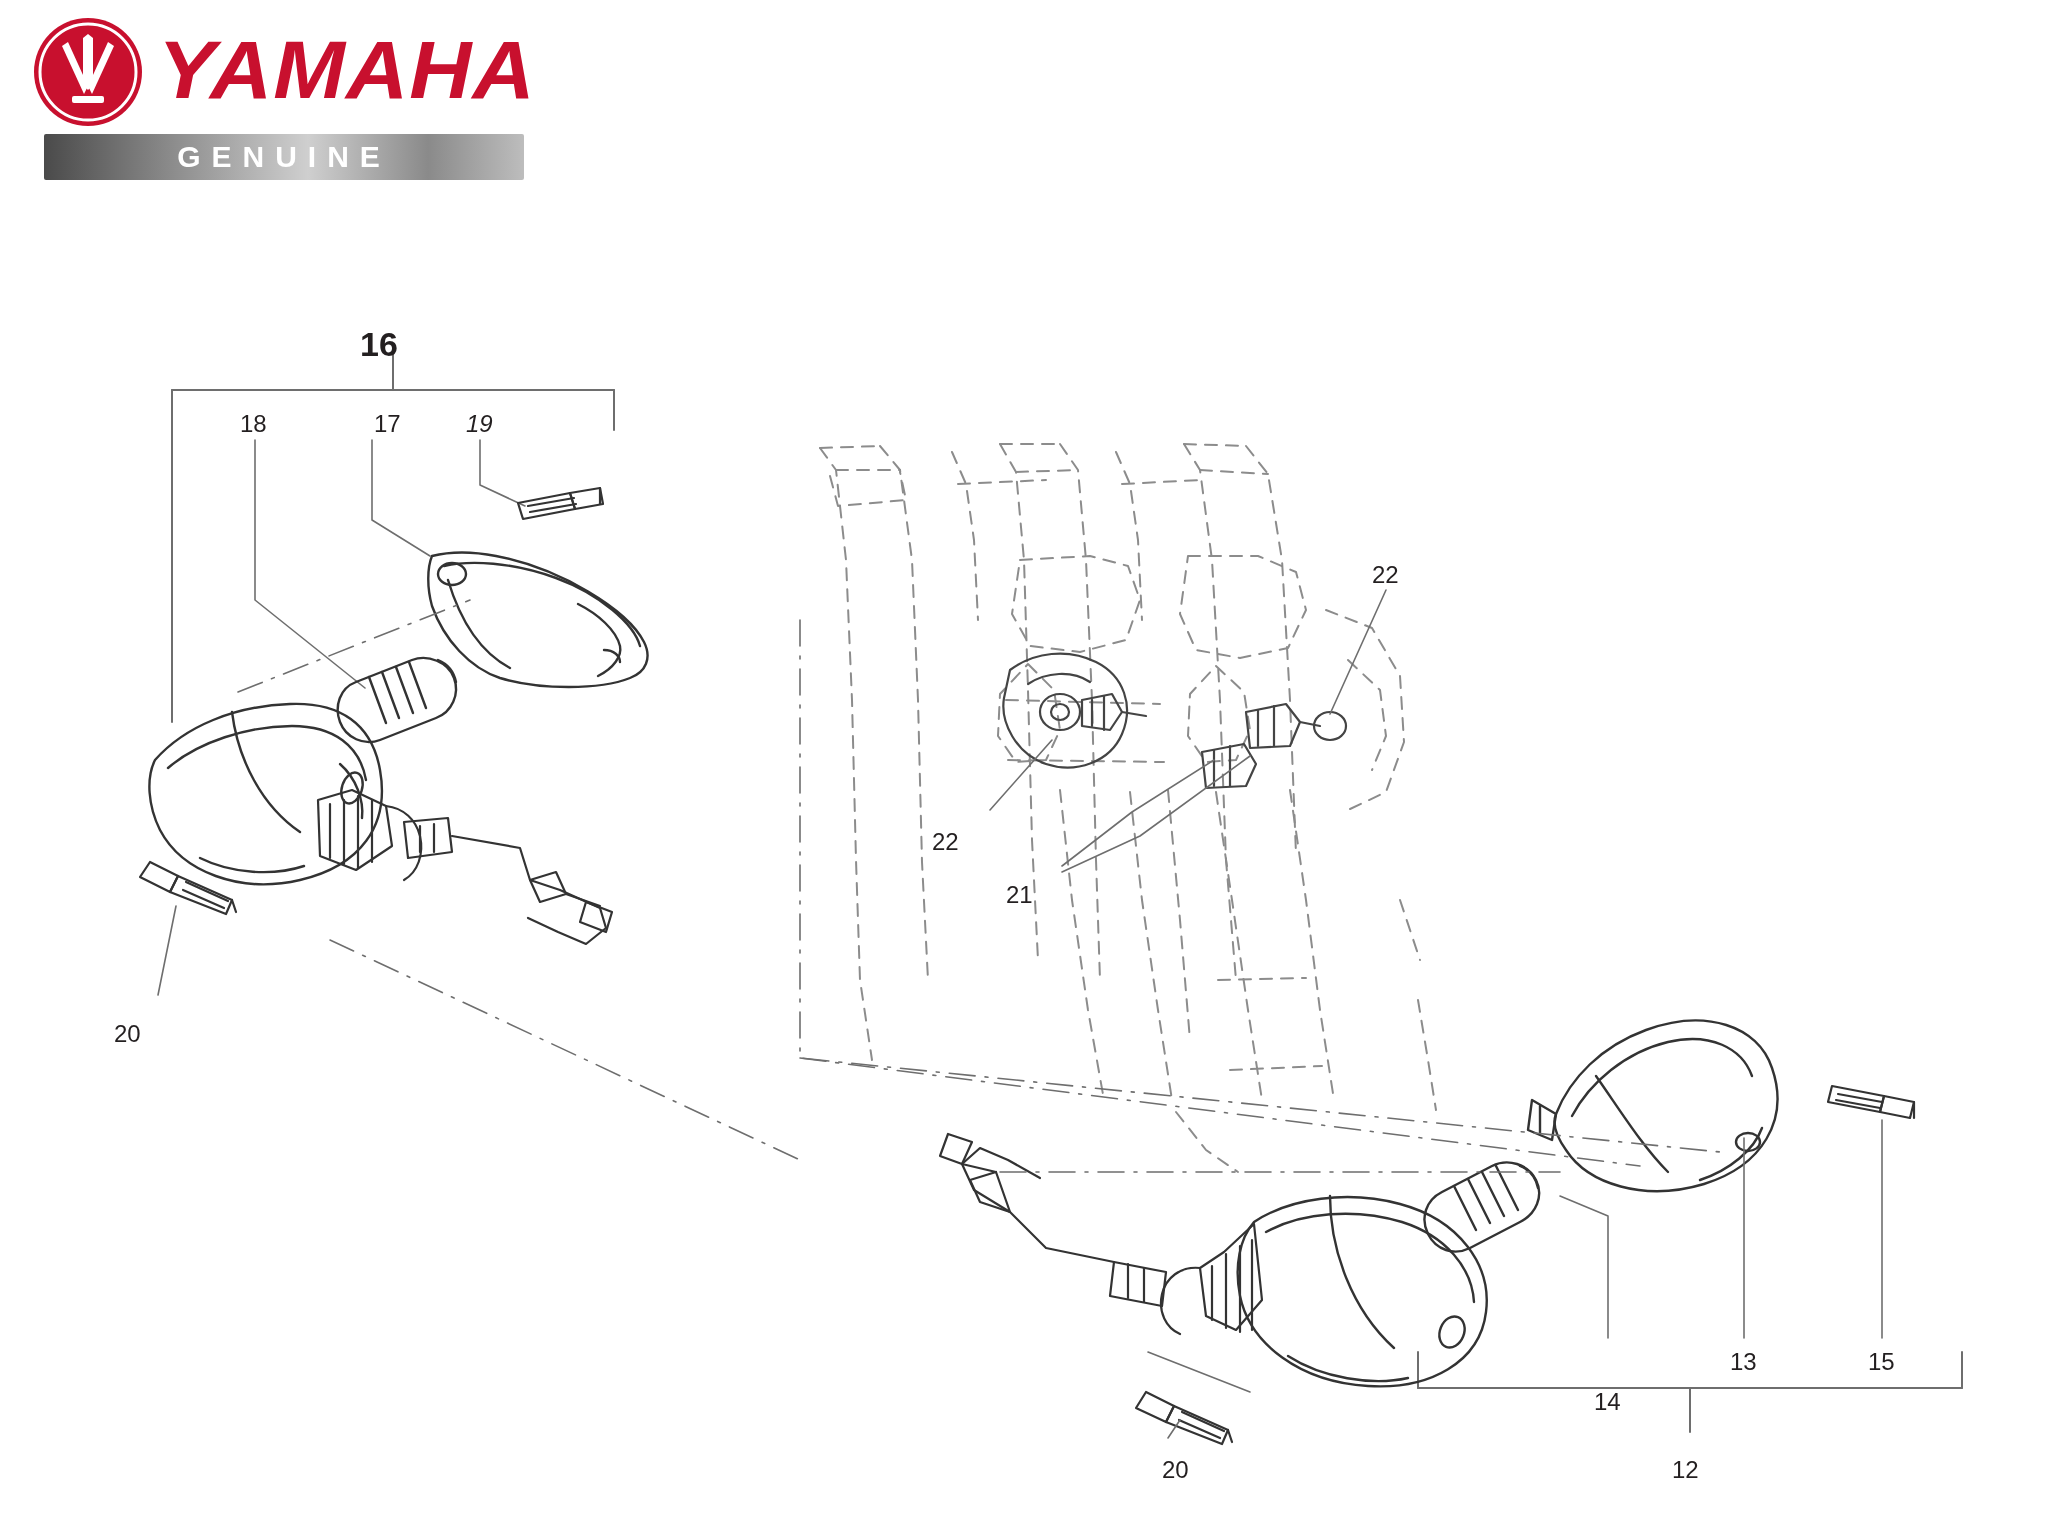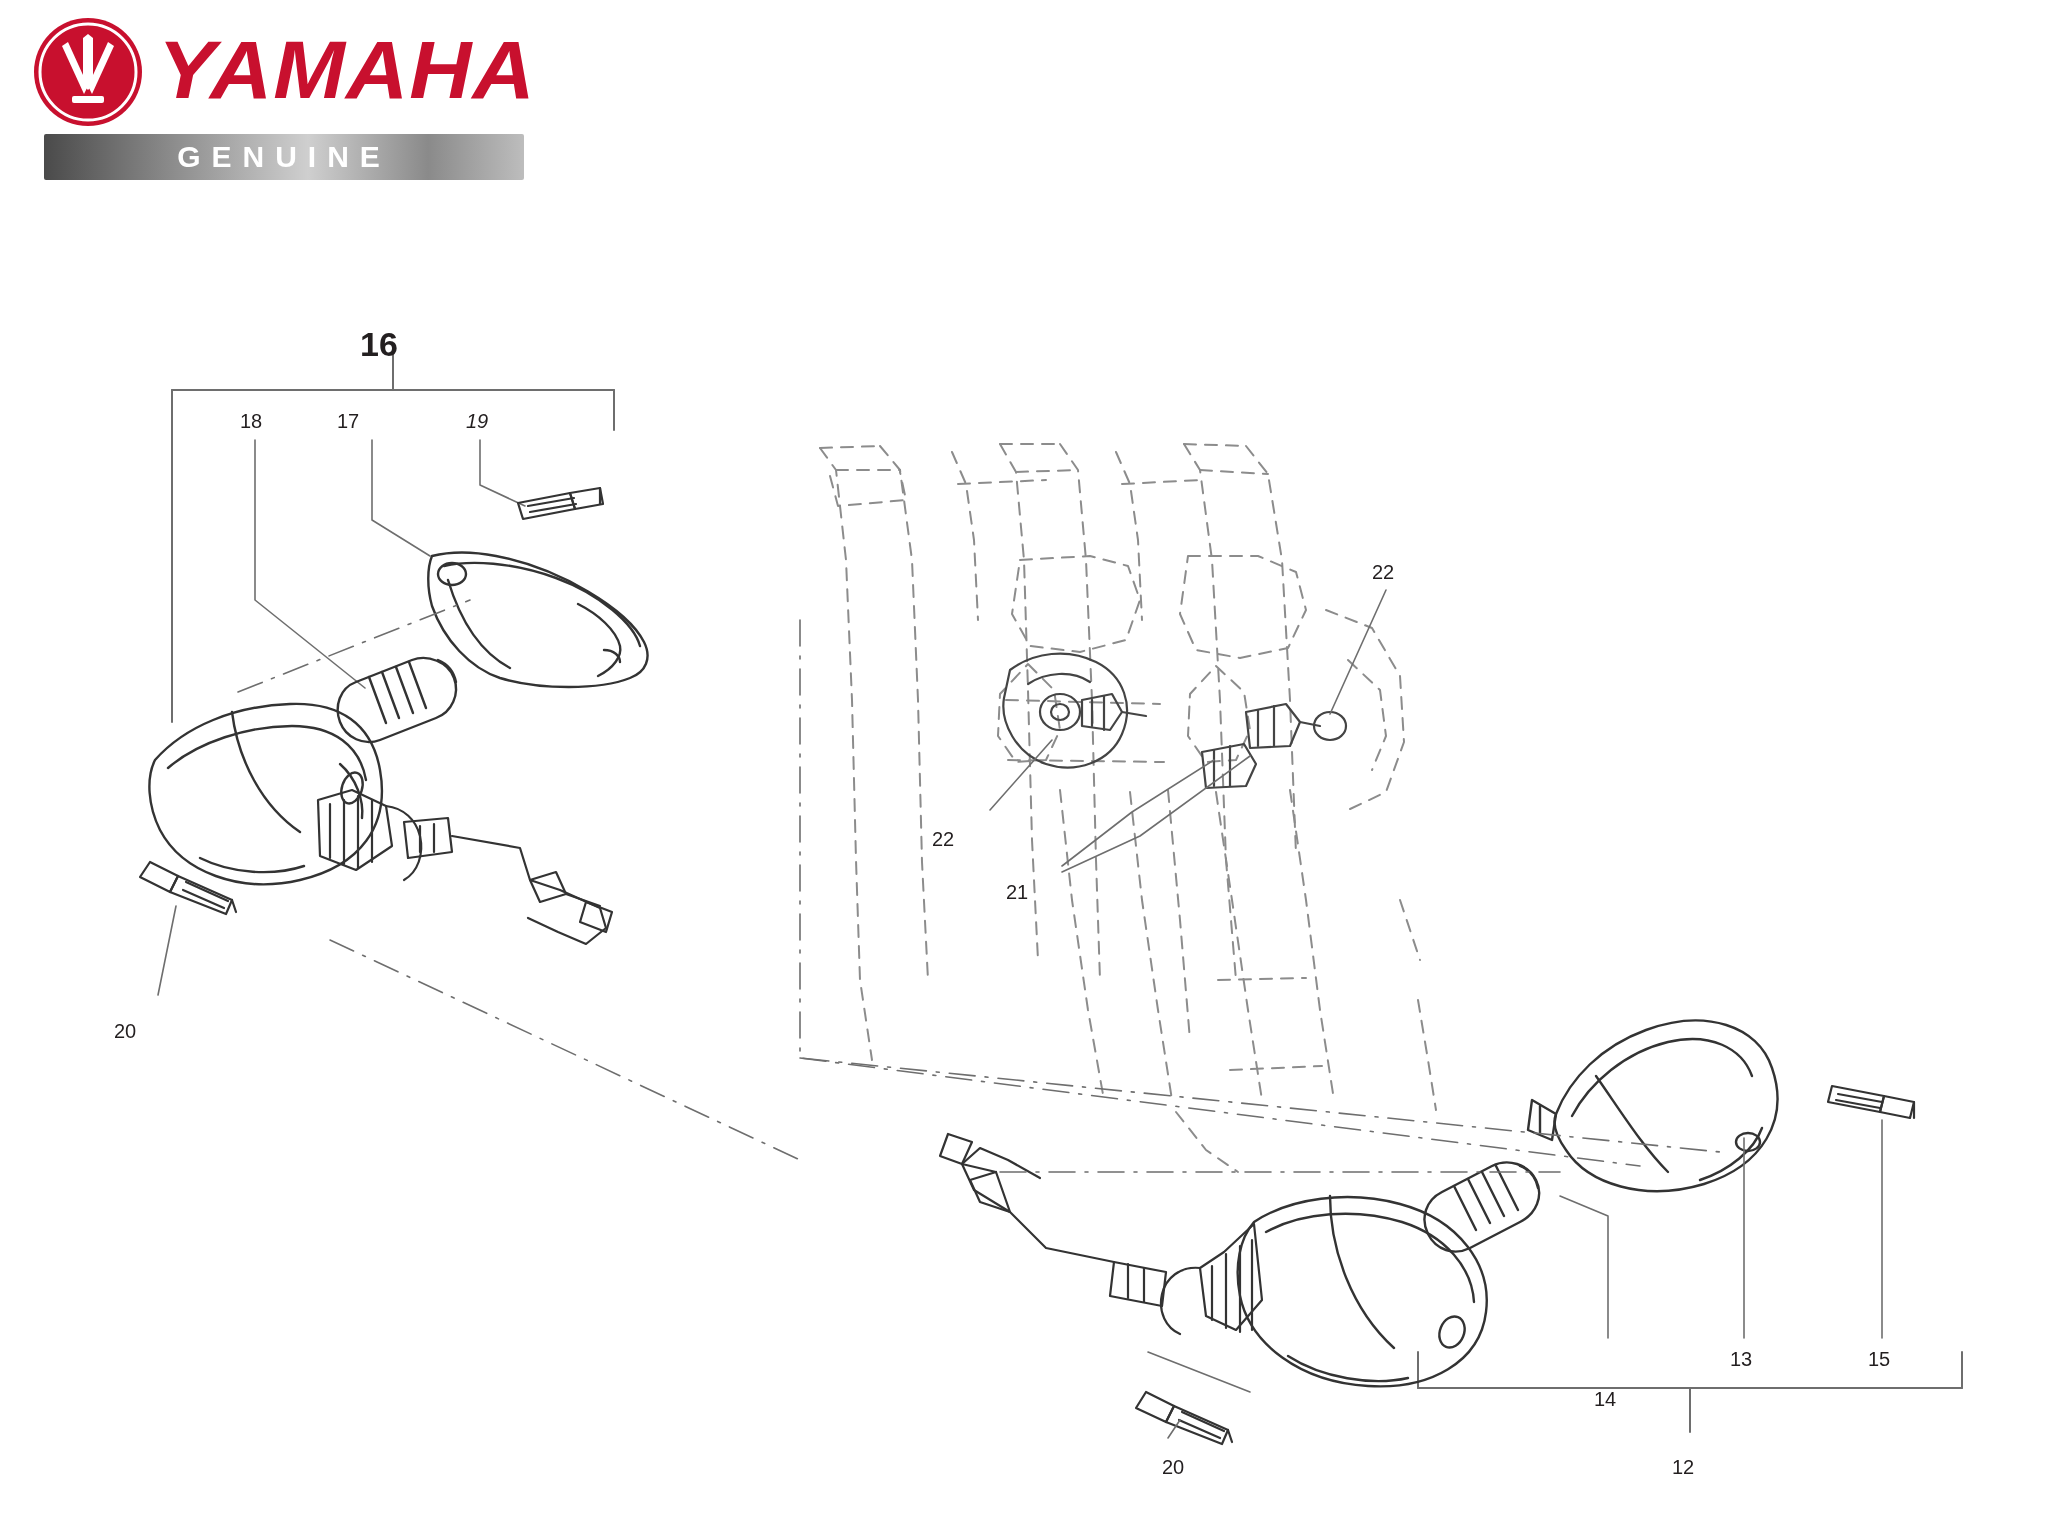--- a/index.html
+++ b/index.html
@@ -100,21 +100,21 @@
     font-family: "Liberation Sans", sans-serif;
     color: #231f20;
     white-space: nowrap;
   }
   .callout-bold {
     font-weight: bold;
     font-size: 34px;
   }
   .callout-reg {
     font-weight: normal;
-    font-size: 20px;
+    font-size: 24px;
   }
 </style>
 </head>
 <body>
 
 <div id="page">
 
   <div id="logo-block">
 
     <svg id="yamaha-tuning-fork" viewBox="0 0 112 112">
@@ -355,21 +355,21 @@
         <path d="M800 620 L800 1058 L1720 1152"></path>
         <path d="M800 1058 L1640 1166"></path>
         <path d="M1000 1172 L1560 1172"></path>
       </g>
 
     </g>
   </svg>
 
   <div class="callout callout-bold" style="left:360px; top:325px;">16</div>
   <div class="callout callout-reg" style="left:240px; top:410px;">18</div>
-  <div class="callout callout-reg" style="left:337px; top:410px;">17</div>
+  <div class="callout callout-reg" style="left:374px; top:410px;">17</div>
   <div class="callout callout-reg" style="left:466px; top:410px;font-style:italic;">19</div>
   <div class="callout callout-reg" style="left:114px; top:1020px;">20</div>
   <div class="callout callout-reg" style="left:1372px; top:561px;">22</div>
   <div class="callout callout-reg" style="left:932px; top:828px;">22</div>
   <div class="callout callout-reg" style="left:1006px; top:881px;">21</div>
   <div class="callout callout-reg" style="left:1594px; top:1388px;">14</div>
   <div class="callout callout-reg" style="left:1730px; top:1348px;">13</div>
   <div class="callout callout-reg" style="left:1868px; top:1348px;">15</div>
   <div class="callout callout-reg" style="left:1672px; top:1456px;">12</div>
   <div class="callout callout-reg" style="left:1162px; top:1456px;">20</div>

